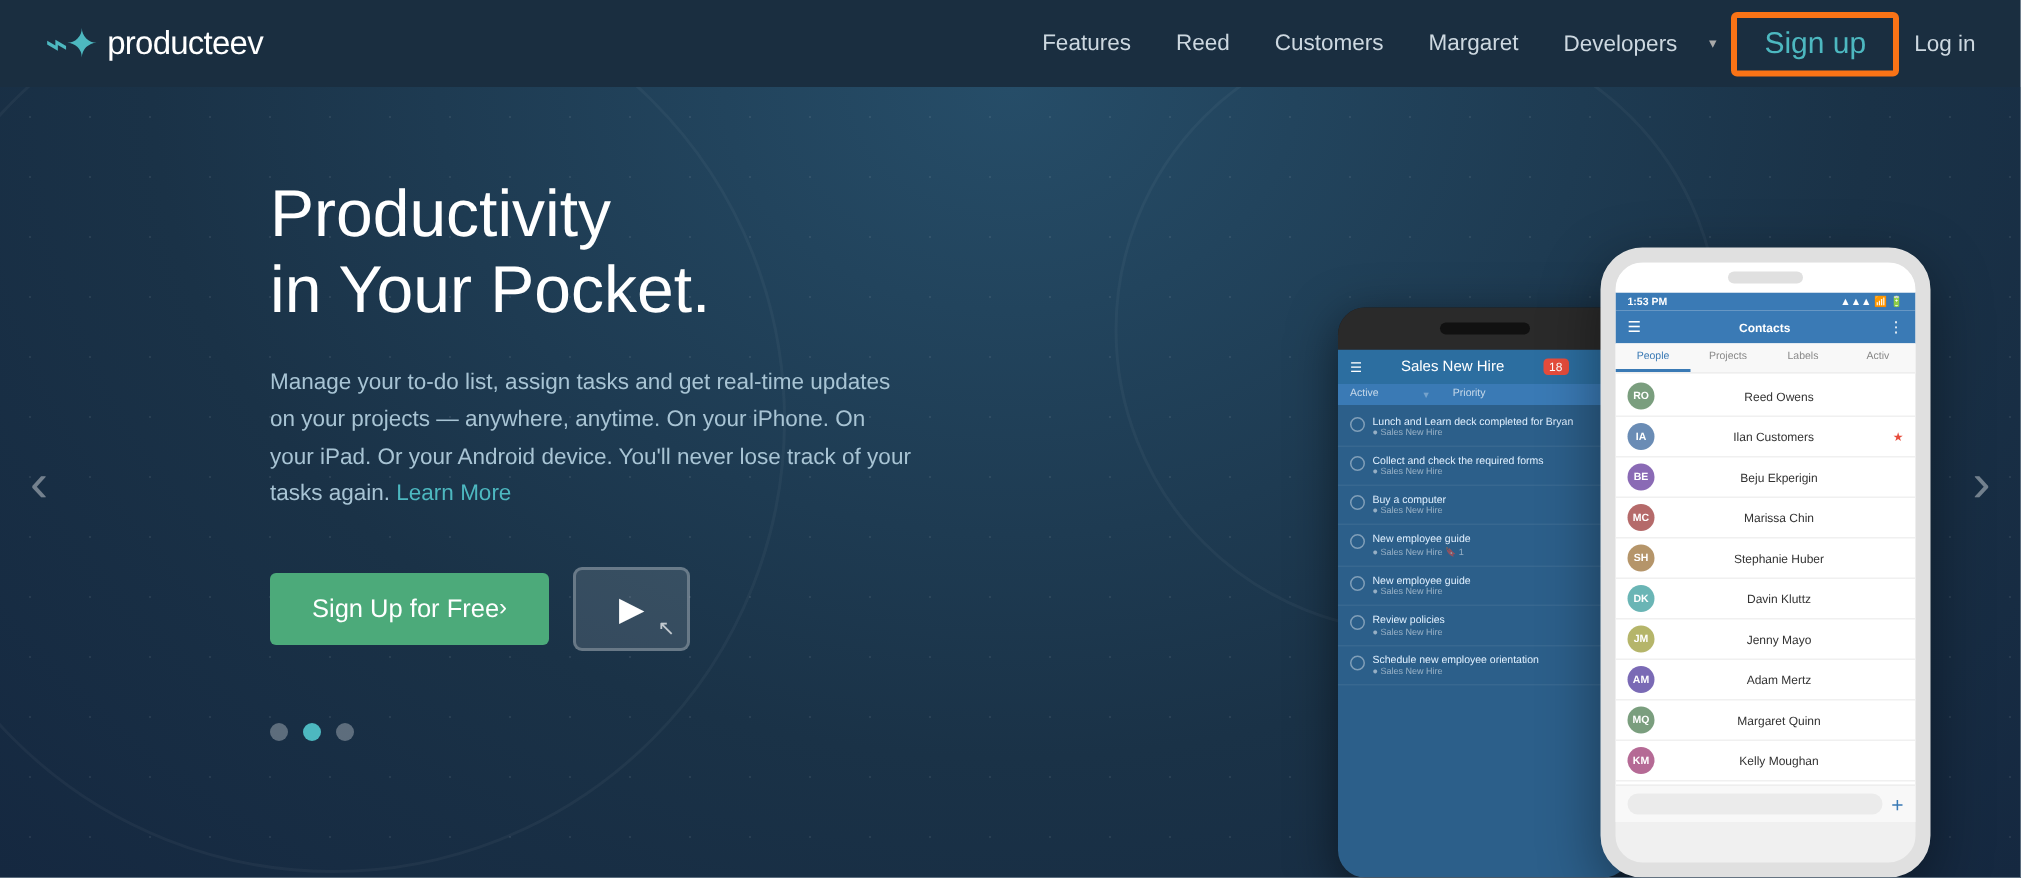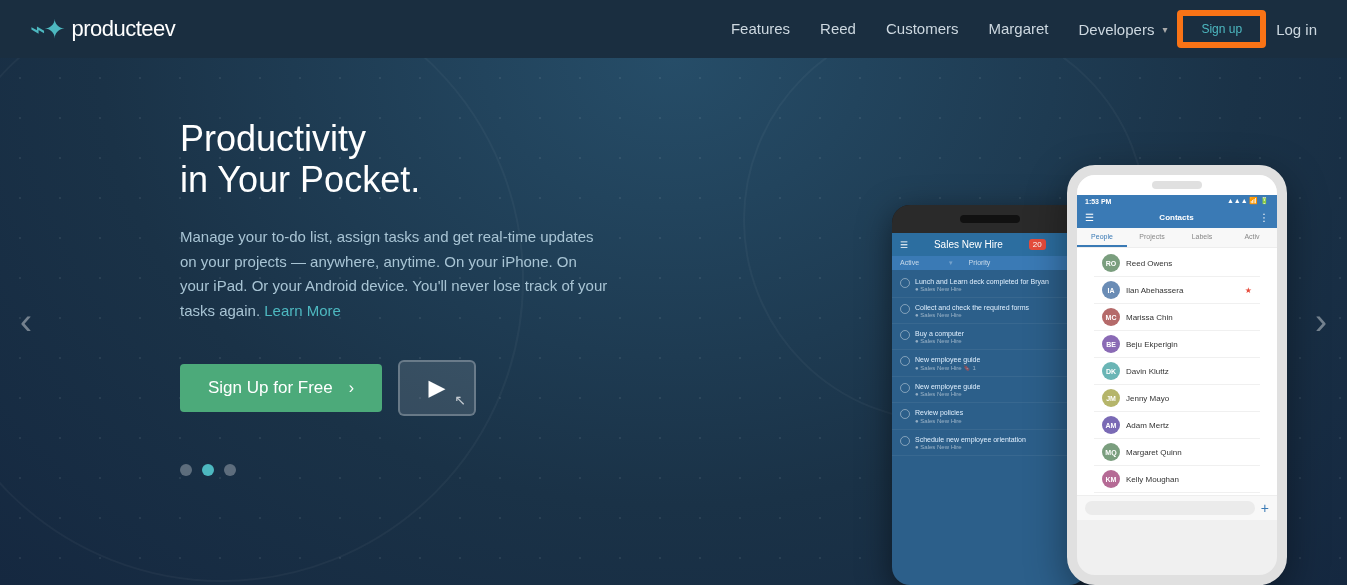--- a/index.html
+++ b/index.html
@@ -40,29 +40,29 @@
     }
     .nav-links a {
       color: #cdd8e0;
       text-decoration: none;
       font-size: 15px;
       font-weight: 400;
     }
     .nav-developers {
       display: flex;
       align-items: center;
-      gap: 8px;
+      gap: 21px;
     }
     .nav-btn-signup {
       background: transparent;
-      border: 6px solid #f97316;
+      border: 4px solid #f97316;
       color: #4db8c0;
       padding: 6px 18px;
       border-radius: 4px;
-      font-size: 12px;
+      font-size: 20px;
       cursor: pointer;
       margin-left: 10px;
     }
     .nav-btn-login {
       background: transparent;
       border: none;
       color: #cdd8e0;
       font-size: 15px;
       cursor: pointer;
       margin-left: 10px;
@@ -103,21 +103,21 @@
 
     .hero-content {
       position: relative;
       z-index: 2;
       padding-left: 180px;
       width: 680px;
       flex-shrink: 0;
     }
     .hero-title {
       color: #ffffff;
-      font-size: 36px;
+      font-size: 44px;
       font-weight: 300;
       line-height: 1.15;
       margin-bottom: 24px;
     }
     .hero-desc {
       color: #a8c4d4;
       font-size: 15px;
       line-height: 1.65;
       max-width: 430px;
       margin-bottom: 36px;
@@ -137,21 +137,21 @@
       background: #4caa7a;
       color: #fff;
       border: none;
       padding: 14px 28px;
       border-radius: 4px;
       font-size: 17px;
       font-weight: 500;
       cursor: pointer;
       display: flex;
       align-items: center;
-      gap: 16px;
+      gap: 0;
     }
     .btn-signup-hero .arrow { font-size: 16px; }
     .btn-video {
       background: rgba(255,255,255,0.12);
       border: 2px solid rgba(255,255,255,0.25);
       border-radius: 6px;
       width: 78px; height: 56px;
       display: flex;
       align-items: center;
       justify-content: center;
@@ -339,21 +339,21 @@
       text-align: center;
       padding: 5px 2px;
       font-size: 7px;
       color: #888;
       border-bottom: 2px solid transparent;
     }
     .iphone-tab.active {
       color: #3a7ab5;
       border-bottom-color: #3a7ab5;
     }
-    .iphone-people-list { padding: 2px 17px; }
+    .iphone-people-list { padding: 2px 0; text-align: center; }
     .iphone-person {
       display: flex;
       align-items: center;
       padding: 4px 8px;
       border-bottom: 1px solid #f0f0f0;
       gap: 6px;
     }
     .person-avatar {
       width: 18px; height: 18px;
       border-radius: 50%;
@@ -476,21 +476,21 @@
   </div>
 
   <div class="hero-phones">
 
     <div class="android-phone">
       <div class="phone-top"></div>
       <div class="android-screen">
         <div class="android-header">
           <span style="color:#fff;font-size:9px;">☰</span>
           <span class="android-header-title">Sales New Hire</span>
-          <span class="android-header-badge">20</span>
+          <span class="android-header-badge">18</span>
           <span style="color:#fff;font-size:9px;">↺</span>
         </div>
         <div class="android-cols">
           <span class="android-col-label">Active</span>
           <span style="color:rgba(255,255,255,0.3);font-size:7px;">▾</span>
           <span class="android-col-label" style="margin-left:16px;">Priority</span>
         </div>
         <div class="android-task-list">
           <div class="android-task">
             <div class="task-circle"></div>
@@ -566,31 +566,36 @@
           <div class="iphone-tab">Activ</div>
         </div>
         <div class="iphone-people-list">
           <div class="iphone-person">
             <div class="person-avatar av1">RO</div>
             <span class="person-name">Reed Owens</span>
             <span class="person-star"></span>
           </div>
           <div class="iphone-person">
             <div class="person-avatar av2">IA</div>
-            <span class="person-name">Ilan Abehassera</span>
+            <span class="person-name">Ilan Customers</span>
             <span class="person-star">★</span>
+          </div>
+          <div class="iphone-person">
+            <div class="person-avatar av4">BE</div>
+            <span class="person-name">Beju Ekperigin</span>
+            <span class="person-star"></span>
           </div>
           <div class="iphone-person">
             <div class="person-avatar av3">MC</div>
             <span class="person-name">Marissa Chin</span>
             <span class="person-star"></span>
           </div>
           <div class="iphone-person">
-            <div class="person-avatar av4">BE</div>
-            <span class="person-name">Beju Ekperigin</span>
+            <div class="person-avatar av5">SH</div>
+            <span class="person-name">Stephanie Huber</span>
             <span class="person-star"></span>
           </div>
           <div class="iphone-person">
             <div class="person-avatar av6">DK</div>
             <span class="person-name">Davin Kluttz</span>
             <span class="person-star"></span>
           </div>
           <div class="iphone-person">
             <div class="person-avatar av7">JM</div>
             <span class="person-name">Jenny Mayo</span>

